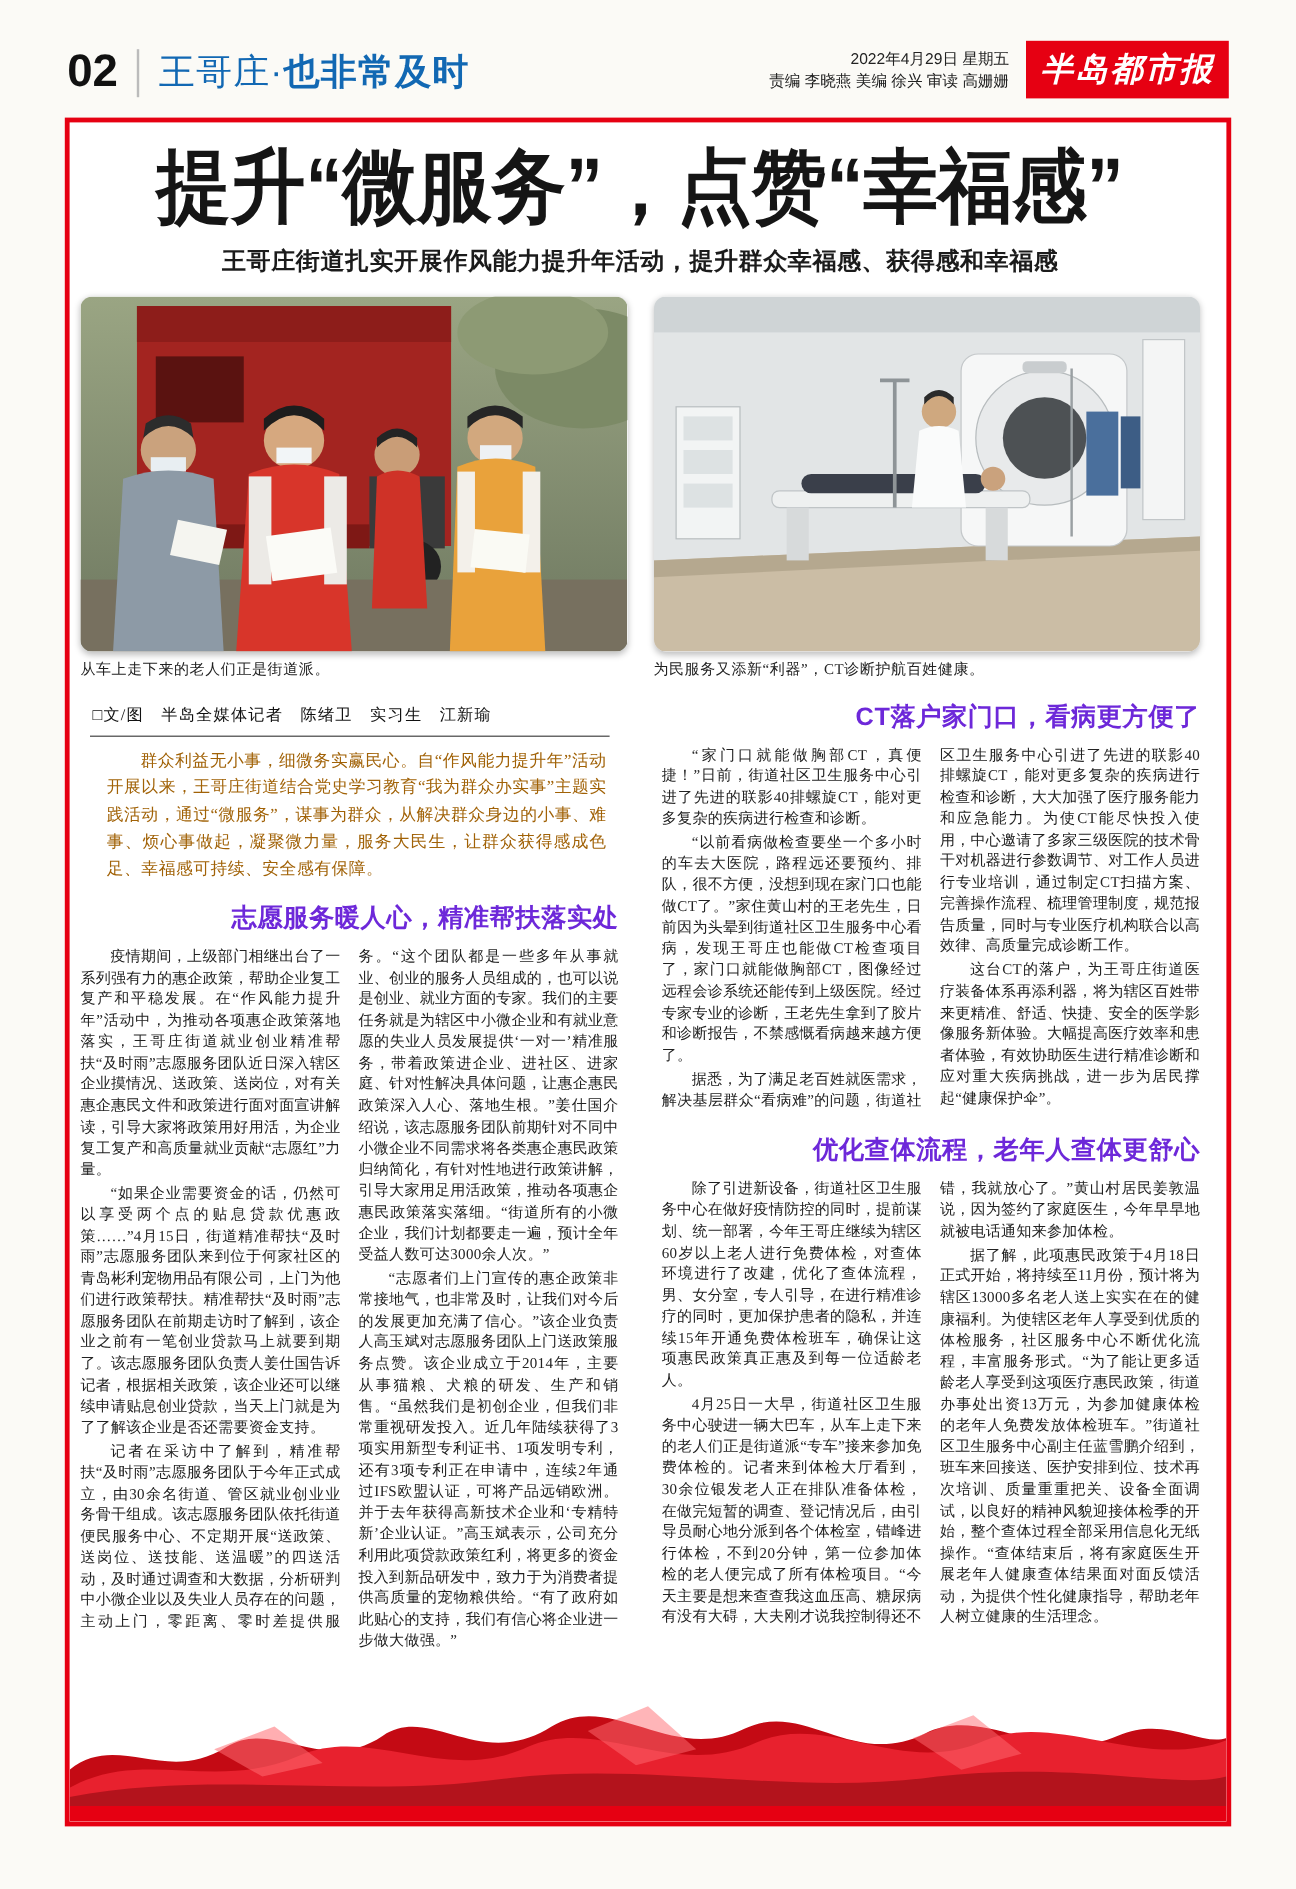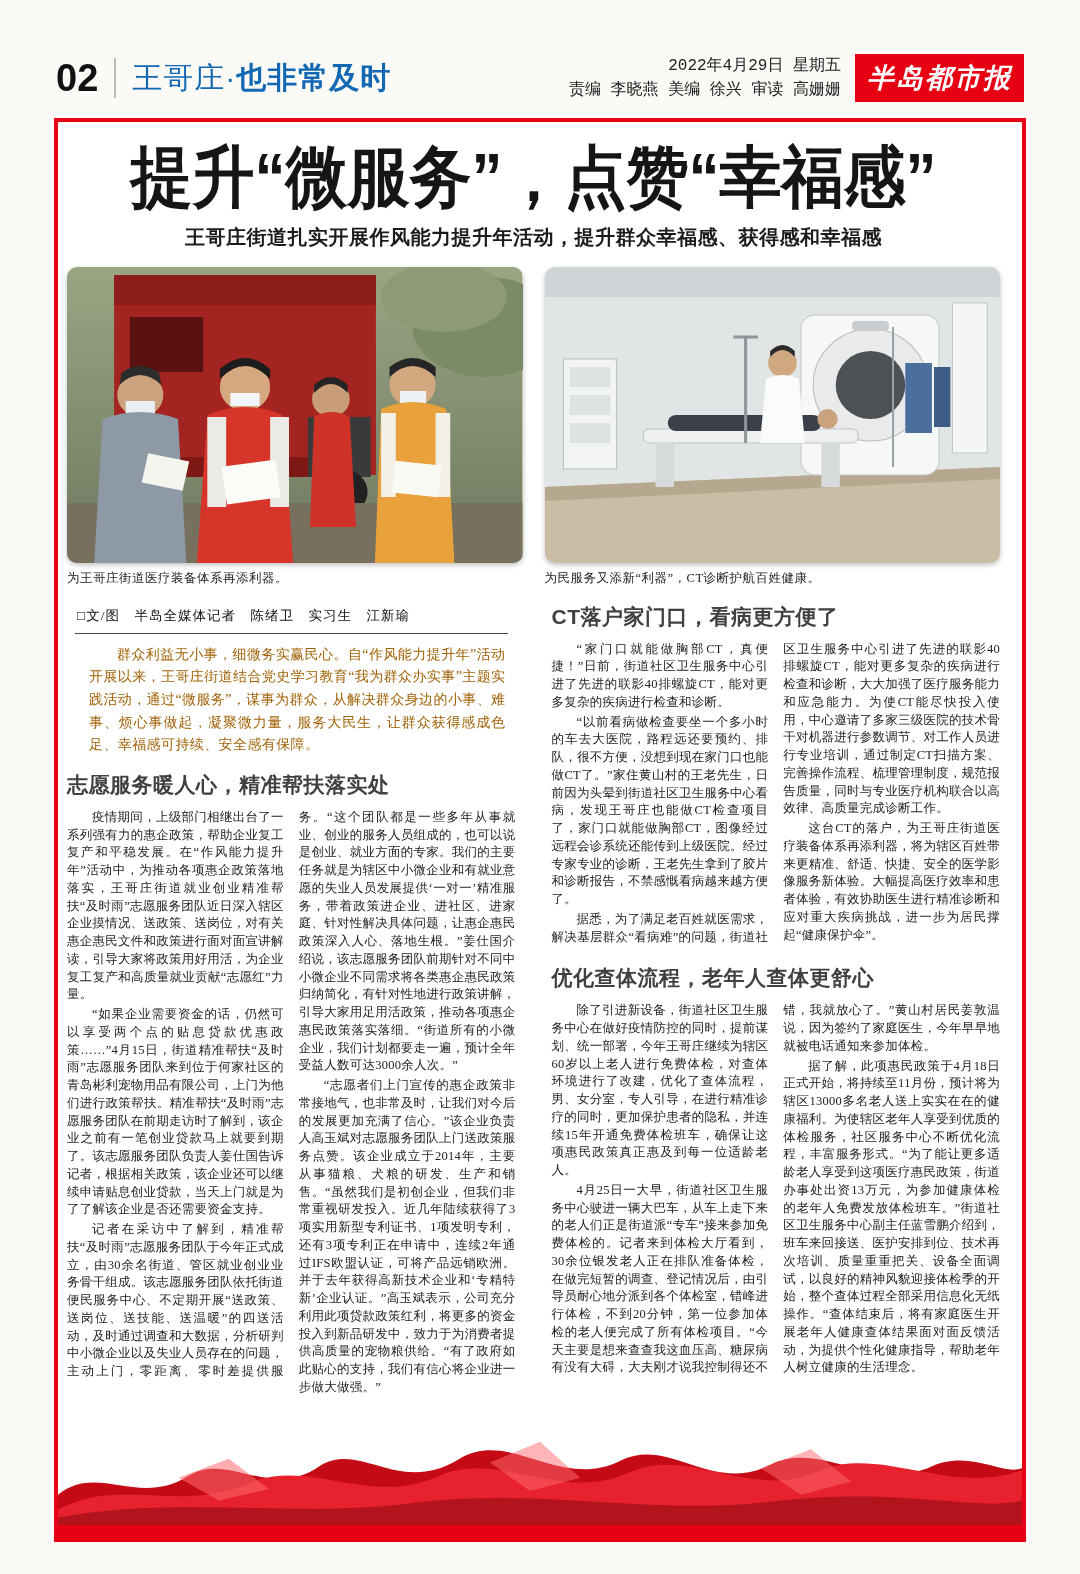--- a/index.html
+++ b/index.html
@@ -1,28 +1,28 @@
 <!DOCTYPE html>
 <html><head>
 <meta charset="utf-8">
 <style>
   * { margin:0; padding:0; box-sizing:border-box; }
   html,body { width:1080px; height:1574px; background:#fbfaf6; overflow:hidden;
               font-family:"Liberation Serif", serif; }
   
-  .pg-header { display:flex; justify-content:space-between; align-items:center;
-               padding:54px 56px 10px 56px; }
+  .pg-header { display:flex; justify-content:space-between; align-items:flex-end;
+               padding:34px 56px 10px 56px; }
   .hdr-left { display:flex; align-items:center; gap:16px; }
   .pg-num { font-family:"Liberation Sans",sans-serif; font-size:38px; font-weight:900; color:#111; }
   .hdr-divider { width:2px; height:40px; background:#bbb; }
   .sec-title { font-family:"Liberation Sans",sans-serif; font-size:30px; color:#1268b3; letter-spacing:1px; }
   .sec-title .bold { font-weight:900; }
   .hdr-right { display:flex; align-items:center; gap:14px; }
-  .dates { text-align:right; font-family:Liberation Mono, monospace; color:#222;
-           font-size:16px; line-height:1.5; }
+  .dates { text-align:right; font-family:Liberation Sans, sans-serif; color:#222;
+           font-size:13px; line-height:1.5; }
   .masthead { background:#e60012; color:#fff; font-weight:900; font-style:italic;
               font-size:27px; padding:6px 12px; letter-spacing:2px;
               font-family:"Liberation Serif",serif; }
   
   .frame { position:relative; margin:6px 54px 0 54px; height:1424px;
            border:4px solid #e60012; background:#fff; padding:16px 22px 0 9px; overflow:hidden; }
   .headline { text-align:center; font-family:"Liberation Sans",sans-serif;
               font-size:62px; font-weight:900; color:#151515; letter-spacing:0px;
               line-height:1.25; transform:scaleY(1.08); }
   .subheadline { text-align:center; font-family:"Liberation Sans",sans-serif;
@@ -34,21 +34,21 @@
   .photo-wrap svg { width:100%; height:100%; display:block; }
   .caption { font-size:12.5px; color:#222; margin-top:7px; letter-spacing:0.5px; }
   
   .content { display:flex; gap:36px; margin-top:14px; position:relative; z-index:2; }
   .col-left, .col-right { flex:1; min-width:0; }
   .byline { font-size:13.5px; color:#111; padding:4px 2px 8px 2px; border-bottom:1.5px solid #444;
             margin:2px 8px 10px 8px; letter-spacing:1px; }
   .intro { font-size:14px; line-height:1.62; color:#a16207; text-align:justify;
            text-indent:2em; margin:4px 10px 14px 22px; letter-spacing:0.4px; }
   .sec-head { font-family:"Liberation Sans",sans-serif; font-size:21px; font-weight:900;
-              color:#404040; margin:10px 0 10px 0; letter-spacing:0.5px; }
+              color:#6d28d9; margin:10px 0 10px 0; letter-spacing:0.5px;text-align:right; }
   .body2col { column-count:2; column-gap:15px; font-size:12.5px; line-height:1.42;
               color:#222; text-align:justify; letter-spacing:0.25px; }
   .body2col p { text-indent:2em; margin-bottom:2px; }
   
   .silk { position:absolute; left:0; right:0; bottom:13px; height:104px; z-index:1; pointer-events:none; }
   .silk svg { width:100%; height:100%; display:block; }
   .redbar { position:absolute; left:0; right:0; bottom:0; height:13px; background:#e60012; z-index:3; }
 </style>
 </head>
 <body>
@@ -116,21 +116,21 @@
 
           <circle cx="330" cy="118" r="22" fill="#d2a87e"></circle>
           <path d="M308 110 q22 -22 44 0 l0 -10 q-22 -18 -44 0 z" fill="#262626"></path>
           <rect x="318" y="124" width="25" height="12" fill="#eef1f4"></rect>
           <path d="M300 142 q30 -14 62 0 l8 154 l-76 0 z" fill="#e9a23b"></path>
           <rect x="300" y="146" width="14" height="84" fill="#f3f0ea"></rect>
           <rect x="352" y="146" width="14" height="84" fill="#f3f0ea"></rect>
           <rect x="312" y="196" width="44" height="32" fill="#fafaf4" transform="rotate(6 334 212)"></rect>
         </svg>
       </div>
-      <figcaption class="caption">为王哥庄街道医疗装备体系再添利器。</figcaption>
+      <figcaption class="caption">从车上走下来的老人们正是街道派。</figcaption>
     </figure>
     <figure class="photo-fig">
       <div class="photo-wrap">
         <svg viewBox="0 0 445 296" preserveAspectRatio="none">
           <rect width="445" height="296" fill="#e2e5e6"></rect>
           <rect x="0" y="0" width="445" height="30" fill="#cfd4d6"></rect>
           <polygon points="0,220 445,200 445,296 0,296" fill="#cbbda5"></polygon>
           <polygon points="0,220 445,200 445,212 0,234" fill="#b5a88f"></polygon>
 
           <rect x="18" y="92" width="52" height="110" fill="#f2f4f4" stroke="#b9bec0"></rect>

